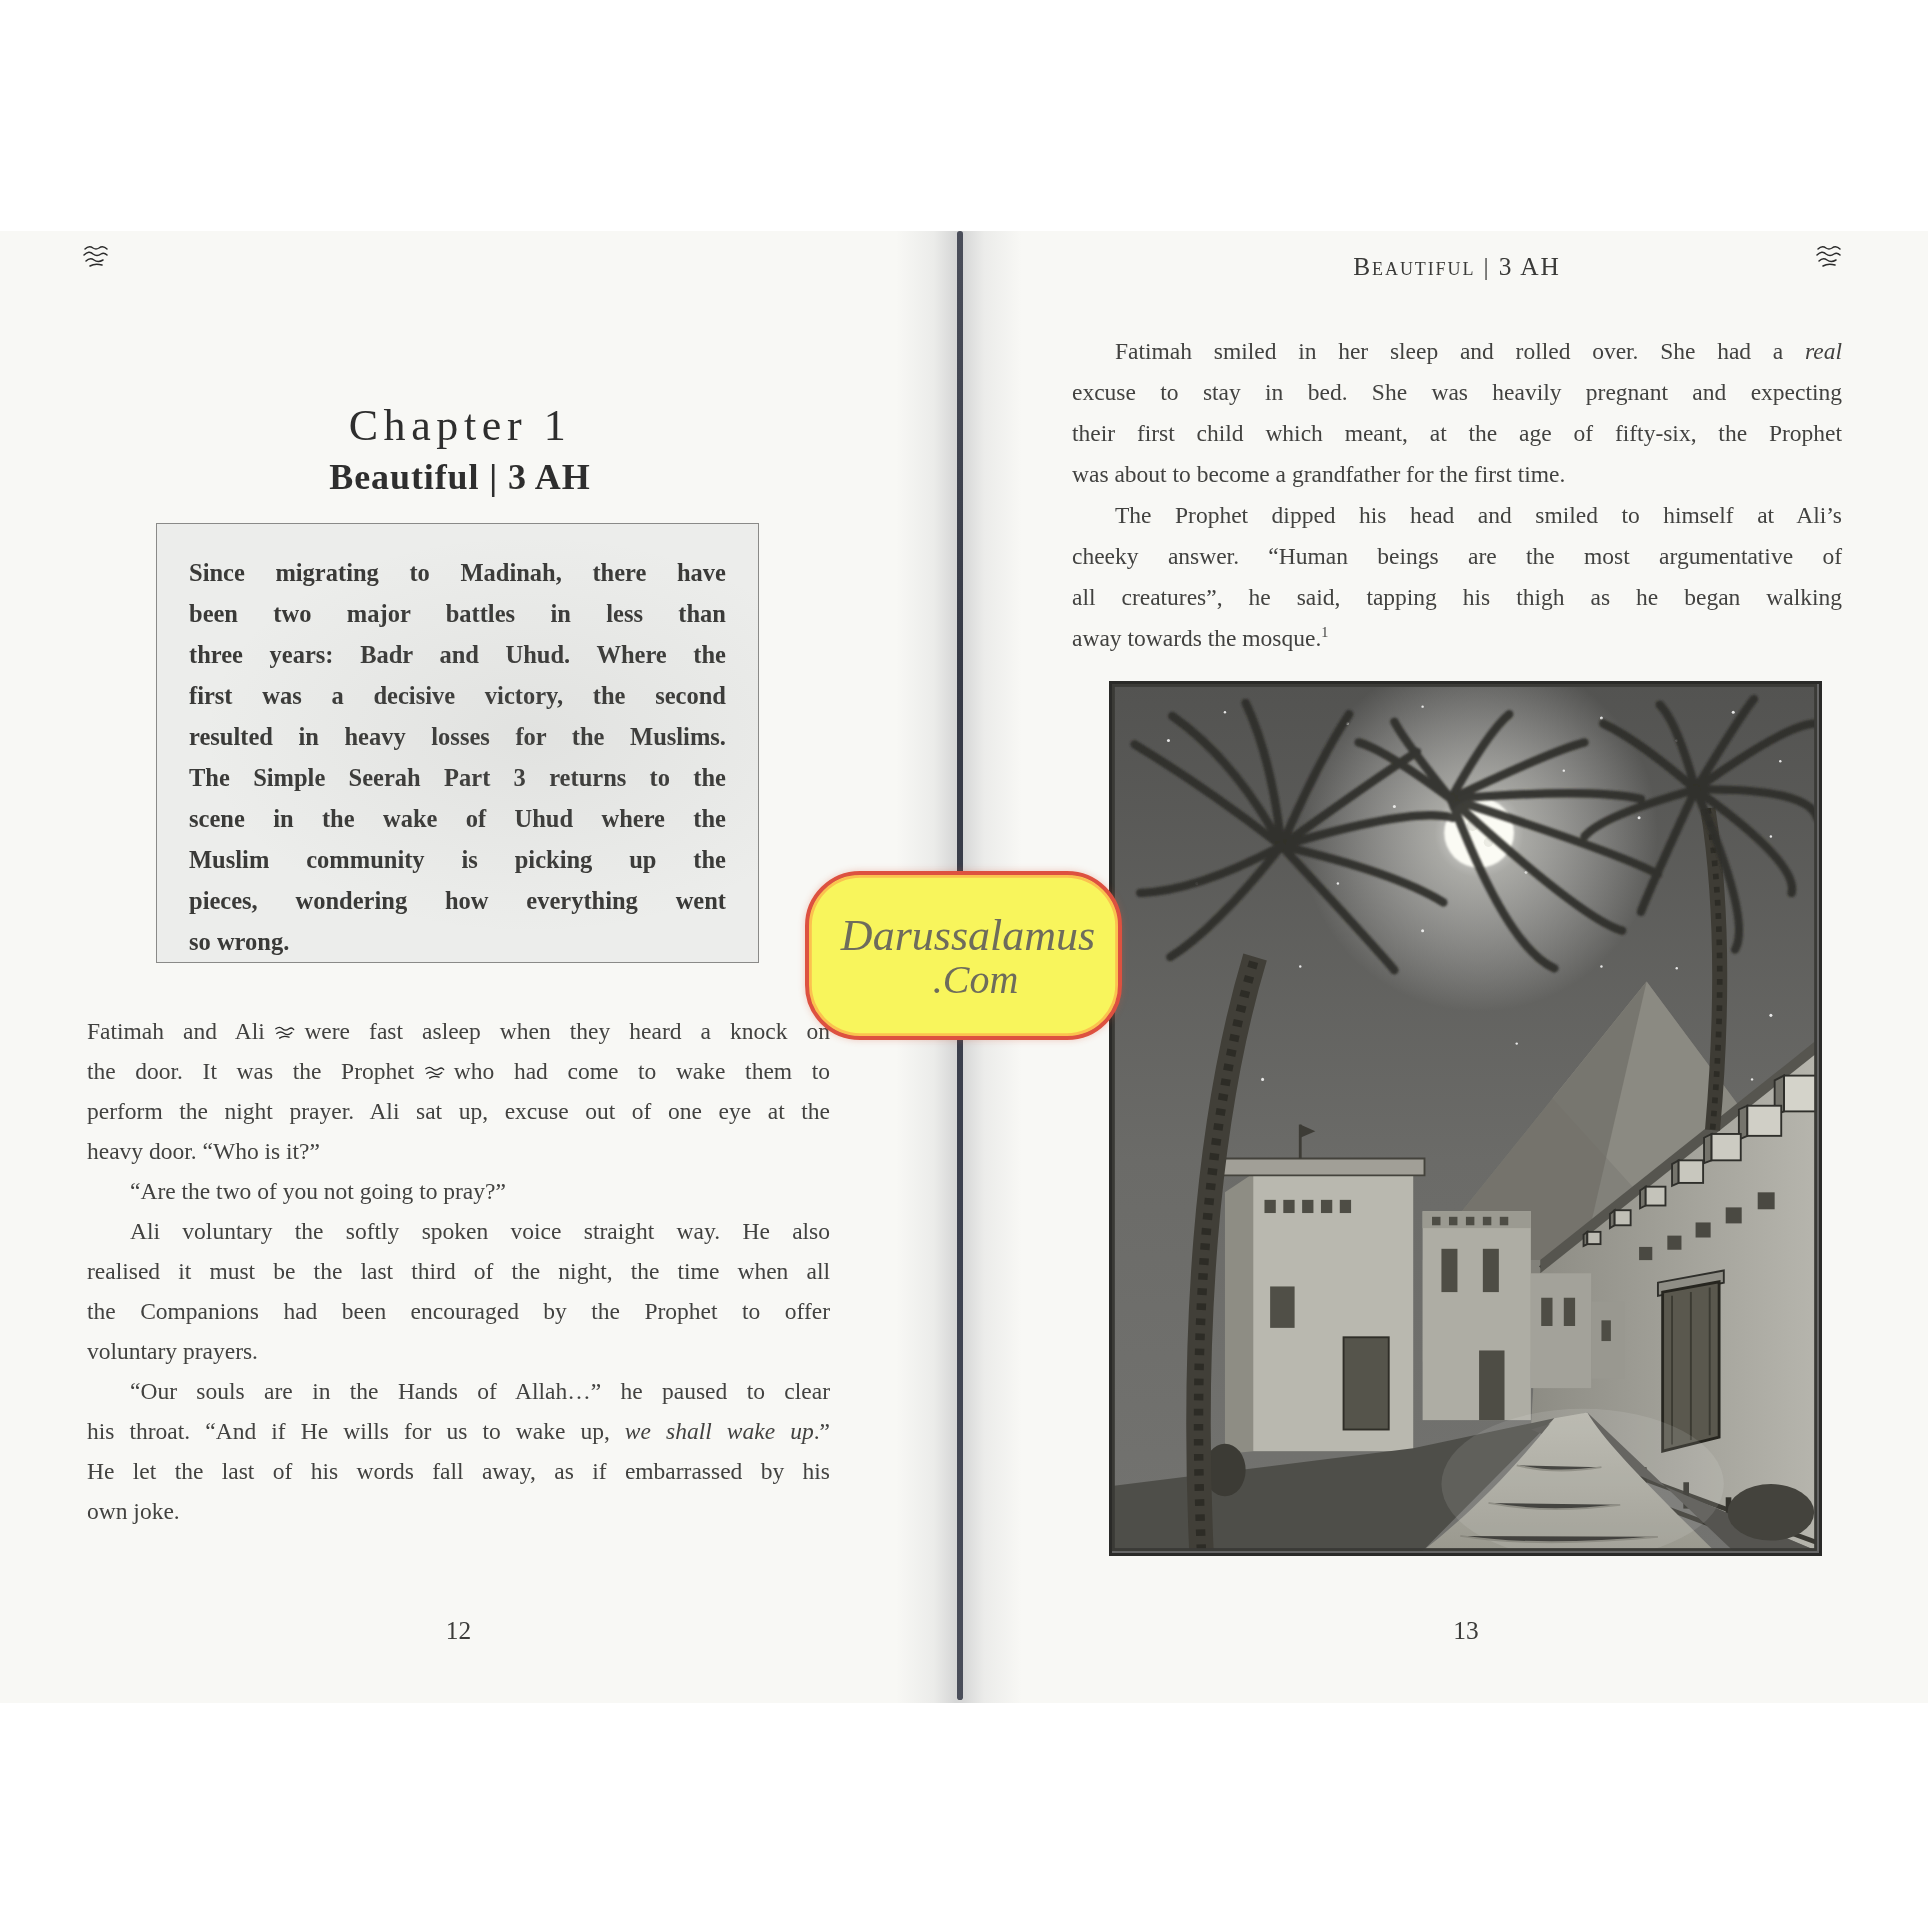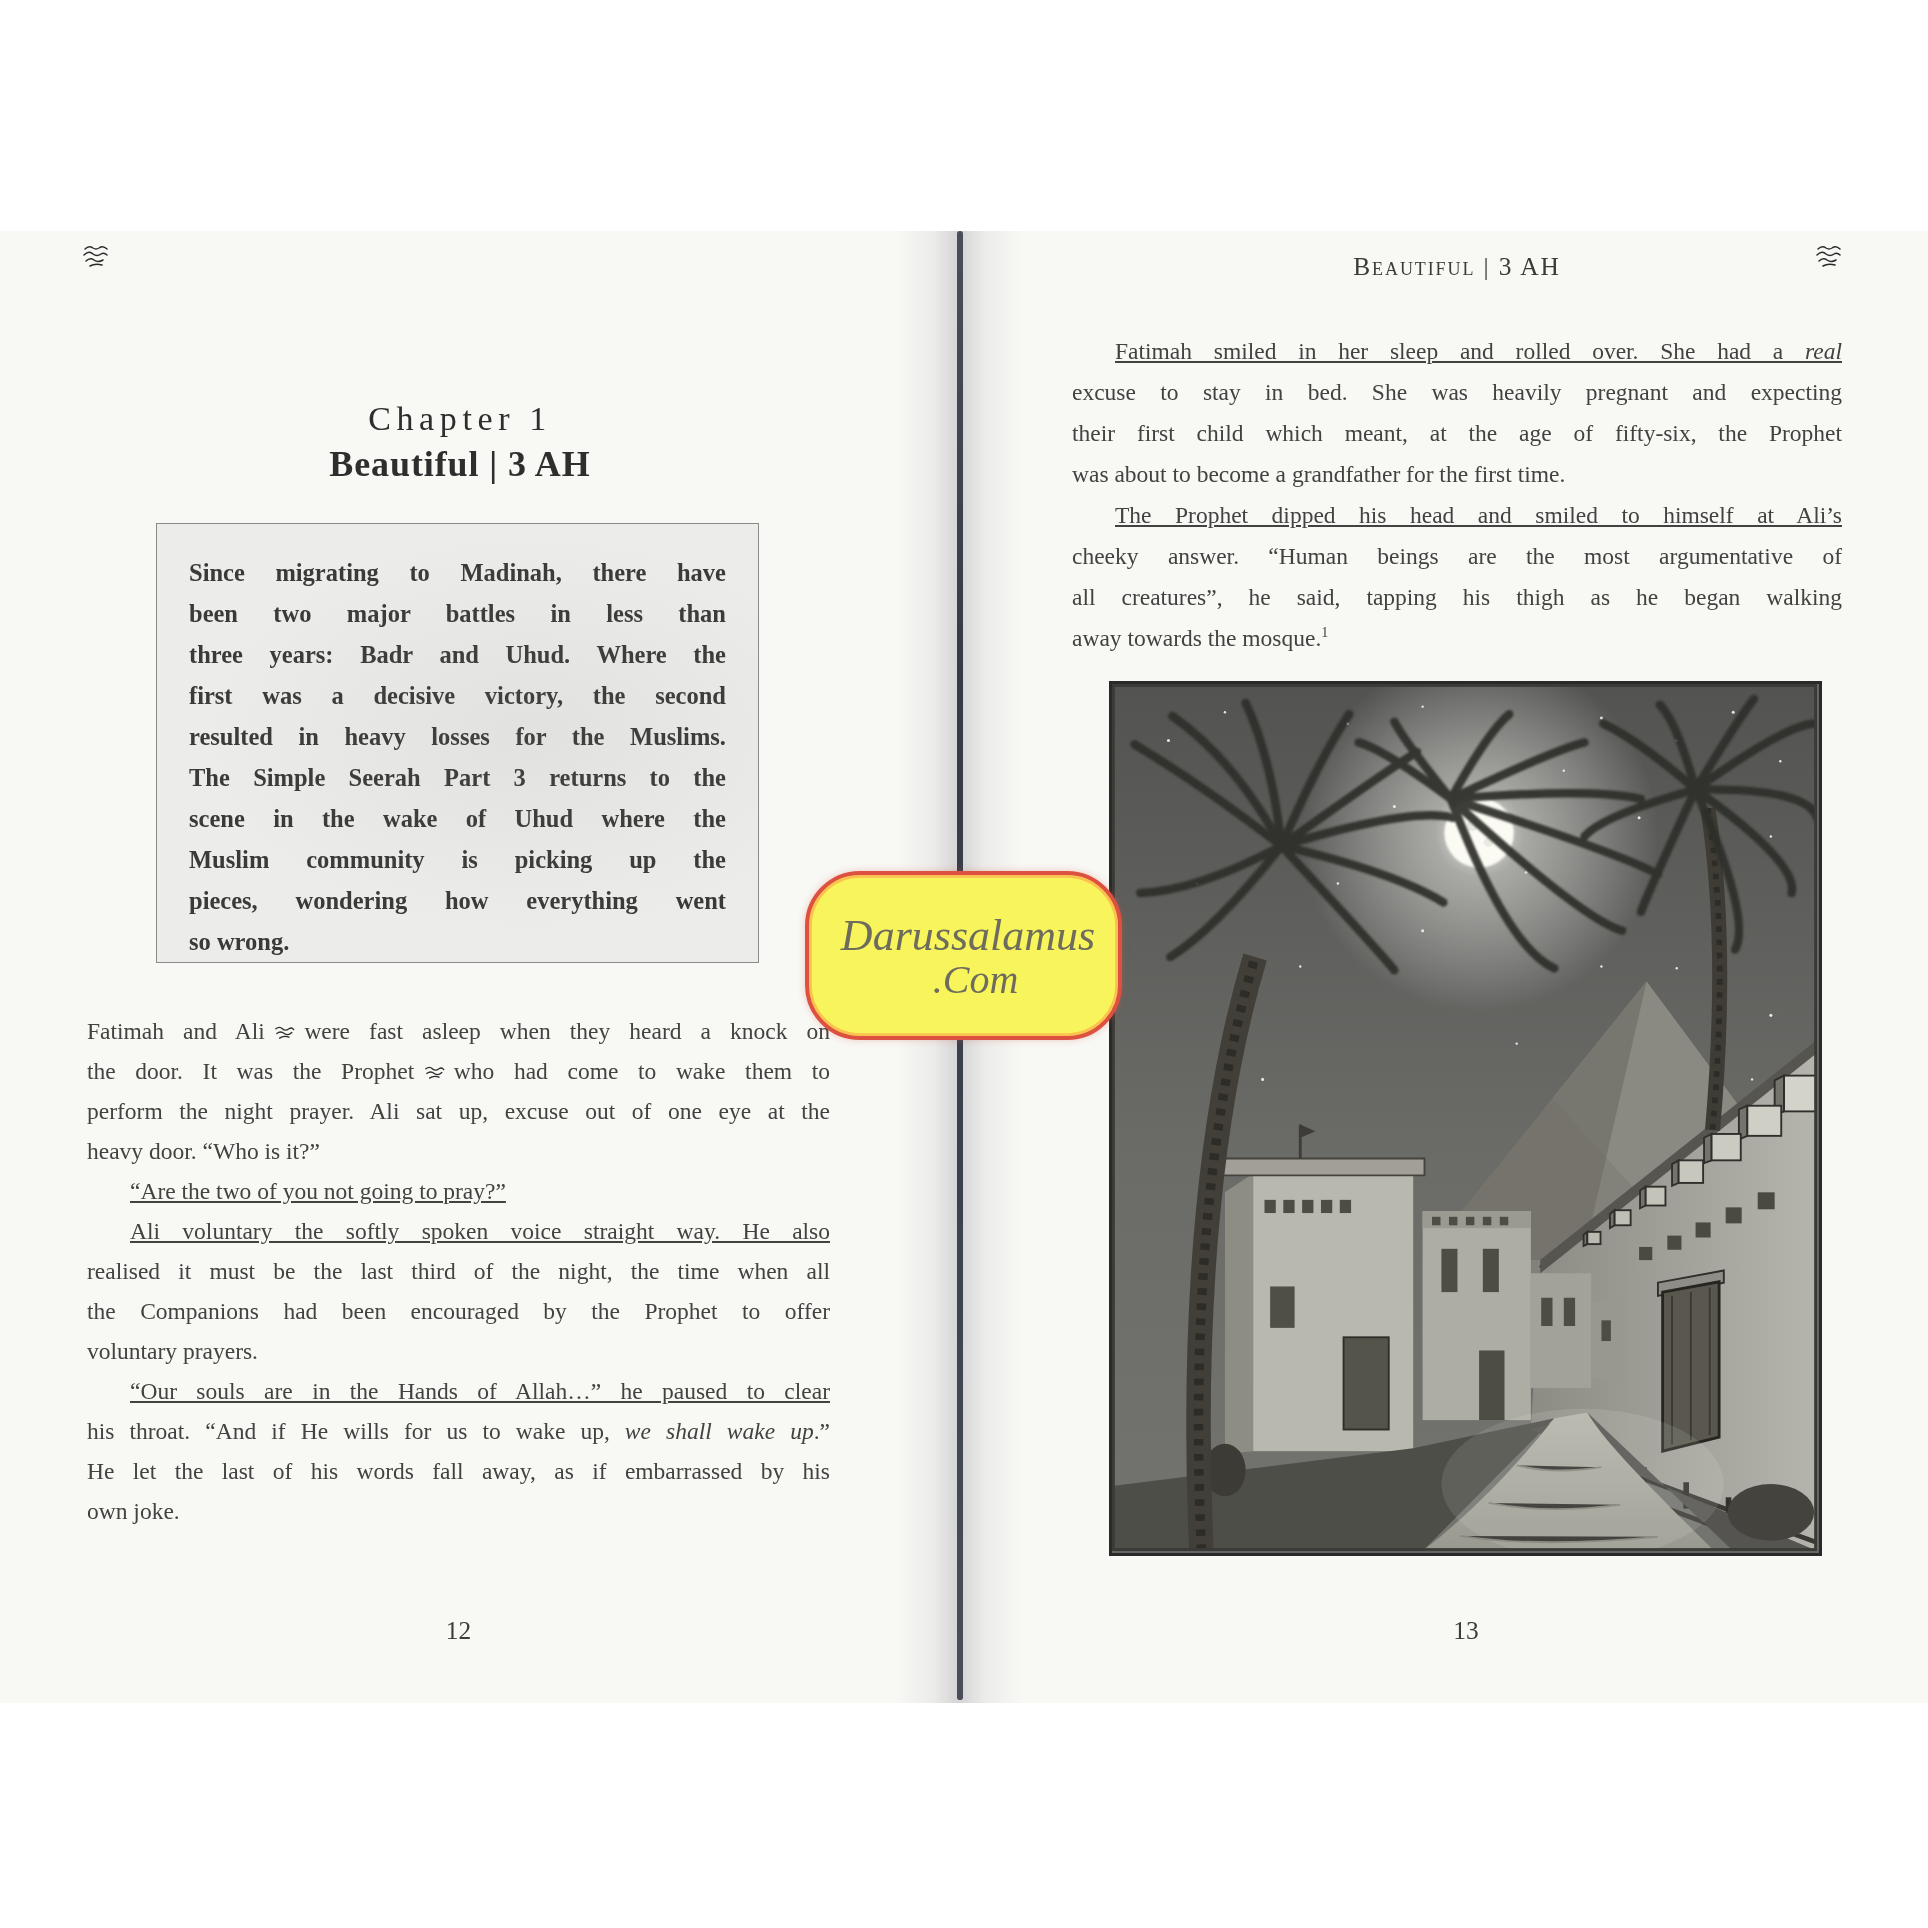--- a/index.html
+++ b/index.html
@@ -18,40 +18,40 @@
         background:linear-gradient(180deg,#4a4e5a,#363a46 30%,#3d4250 70%,#4a4e5a);
         border-radius:2.8px;z-index:5;}
 
   
   .orn{position:absolute;width:30px;height:26px;z-index:6;}
   .honor{display:inline-block;width:22.6px;height:17px;margin:0 8.5px;vertical-align:-1.9px;}
 
   
   .chap-head{position:absolute;left:156px;top:400px;width:608px;text-align:center;
         color:#2e2e2e;z-index:6;}
-  .chap-label{font-size:34px;letter-spacing:5.6px;}
+  .chap-label{font-size:44px;letter-spacing:5.6px;}
   .chap-title{font-size:36px;font-weight:bold;letter-spacing:0.9px;margin-top:4.7px;}
 
   .intro-box{position:absolute;left:156px;top:523px;width:603px;height:440px;
         box-sizing:border-box;border:1.9px solid #8a8a88;background:#ecedeb;
         padding:28px 32px 0 32px;z-index:6;}
   .intro-box::before{content:"";position:absolute;inset:0;
         background:radial-gradient(ellipse at 62% 48%, rgba(130,130,128,.10), rgba(0,0,0,0) 62%);
         pointer-events:none;}
   .bxline{font-size:24.5px;font-weight:bold;color:#3a3a38;line-height:41px;
         white-space:normal;}
 
   .jl{text-align:justify;text-align-last:justify;-moz-text-align-last:justify;}
   .el{text-align:left;text-align-last:left;-moz-text-align-last:left;}
 
   .body-left{position:absolute;left:87px;top:1011px;width:743px;z-index:6;}
   .body-right{position:absolute;left:1072px;top:331px;width:770px;z-index:6;}
   .bl{font-size:23.5px;color:#424240;line-height:40px;height:40px;}
   .body-right .bl{line-height:41px;height:41px;}
-  .ind{text-indent:43px;text-decoration:underline;}
+  .ind{text-indent:43px;}
   .it{font-style:italic;}
   sup{font-size:60%;vertical-align:super;line-height:0;}
 
   .pagenum{position:absolute;width:743px;text-align:center;font-size:25.4px;
         color:#3c3c3a;z-index:6;}
   #pn12{left:87px;top:1616px;}
   #pn13{left:1081px;top:1616px;width:770px;}
 
   .running-head{position:absolute;left:1072px;top:252px;width:770px;text-align:center;
         font-variant:small-caps;font-size:25.4px;letter-spacing:1.9px;color:#3a3a38;z-index:6;}

